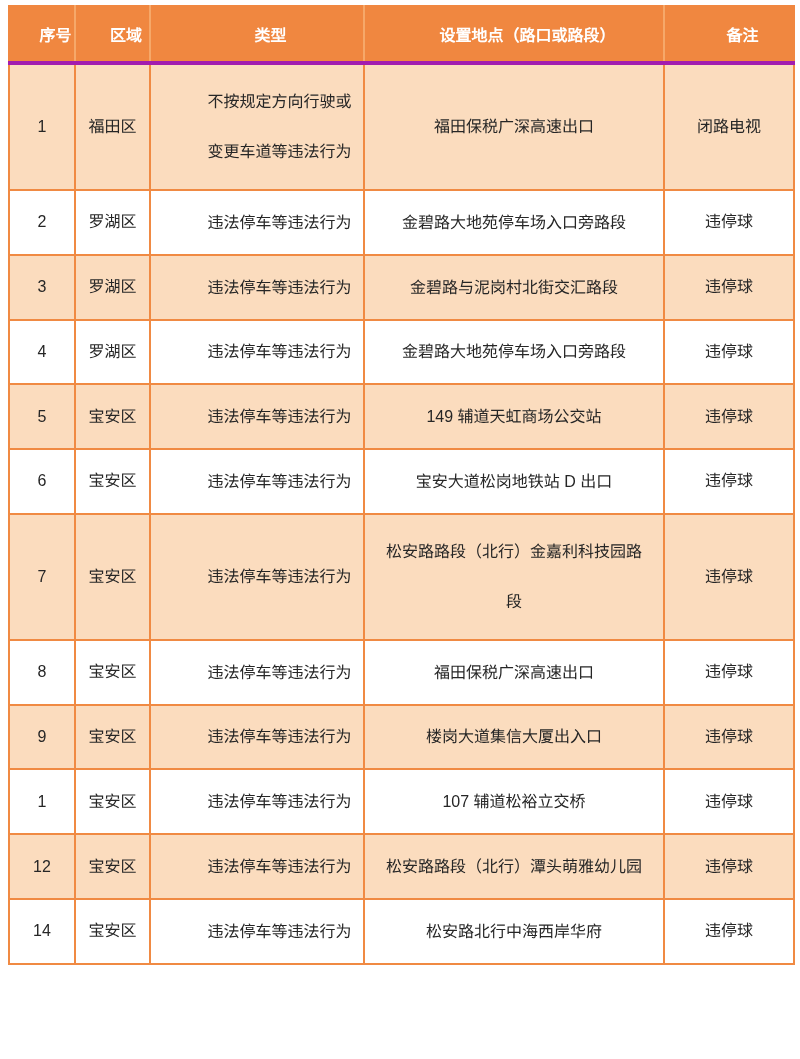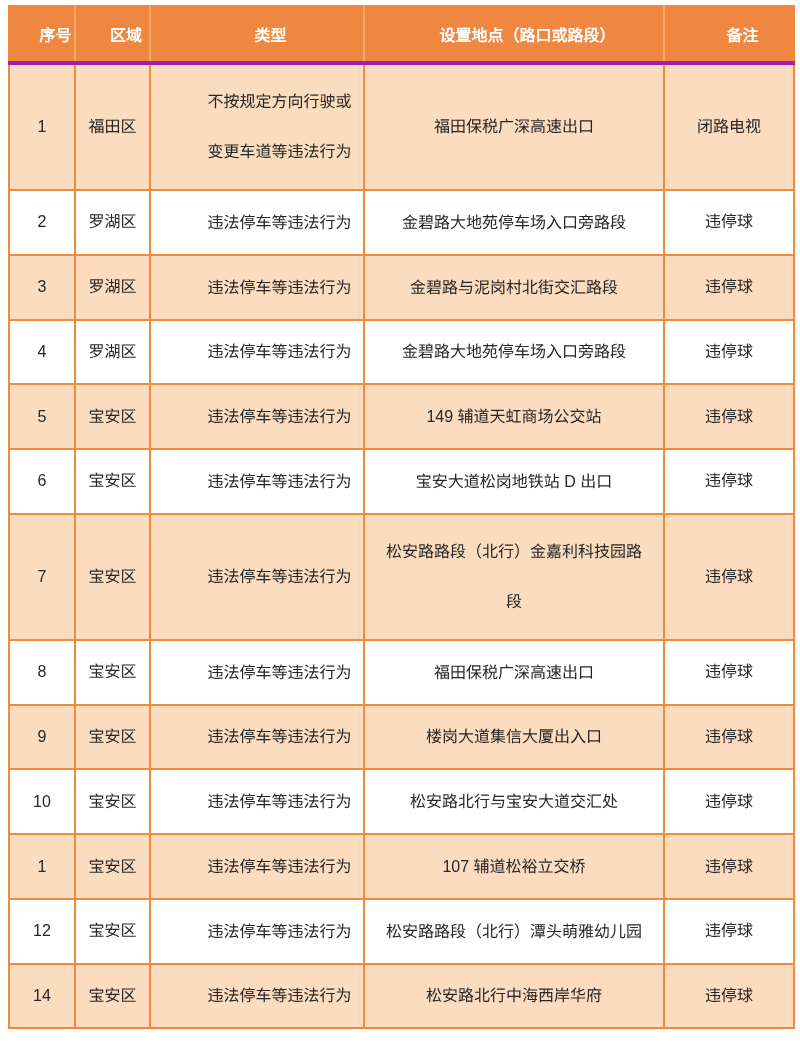--- a/index.html
+++ b/index.html
@@ -130,27 +130,20 @@
         <td class="c-rem">违停球</td>
       </tr>
       <tr>
         <td class="c-no">9</td>
         <td class="c-dist">宝安区</td>
         <td class="c-type"><div class="cw">违法停车等违法行为</div></td>
         <td class="c-loc"><div class="cw">楼岗大道集信大厦出入口</div></td>
         <td class="c-rem">违停球</td>
       </tr>
       <tr>
-        <td class="c-no">10</td>
-        <td class="c-dist">宝安区</td>
-        <td class="c-type"><div class="cw">违法停车等违法行为</div></td>
-        <td class="c-loc"><div class="cw">松安路北行与宝安大道交汇处</div></td>
-        <td class="c-rem">违停球</td>
-      </tr>
-      <tr>
         <td class="c-no">1</td>
         <td class="c-dist">宝安区</td>
         <td class="c-type"><div class="cw">违法停车等违法行为</div></td>
         <td class="c-loc"><div class="cw">107 辅道松裕立交桥</div></td>
         <td class="c-rem">违停球</td>
       </tr>
       <tr>
         <td class="c-no">12</td>
         <td class="c-dist">宝安区</td>
         <td class="c-type"><div class="cw">违法停车等违法行为</div></td>

